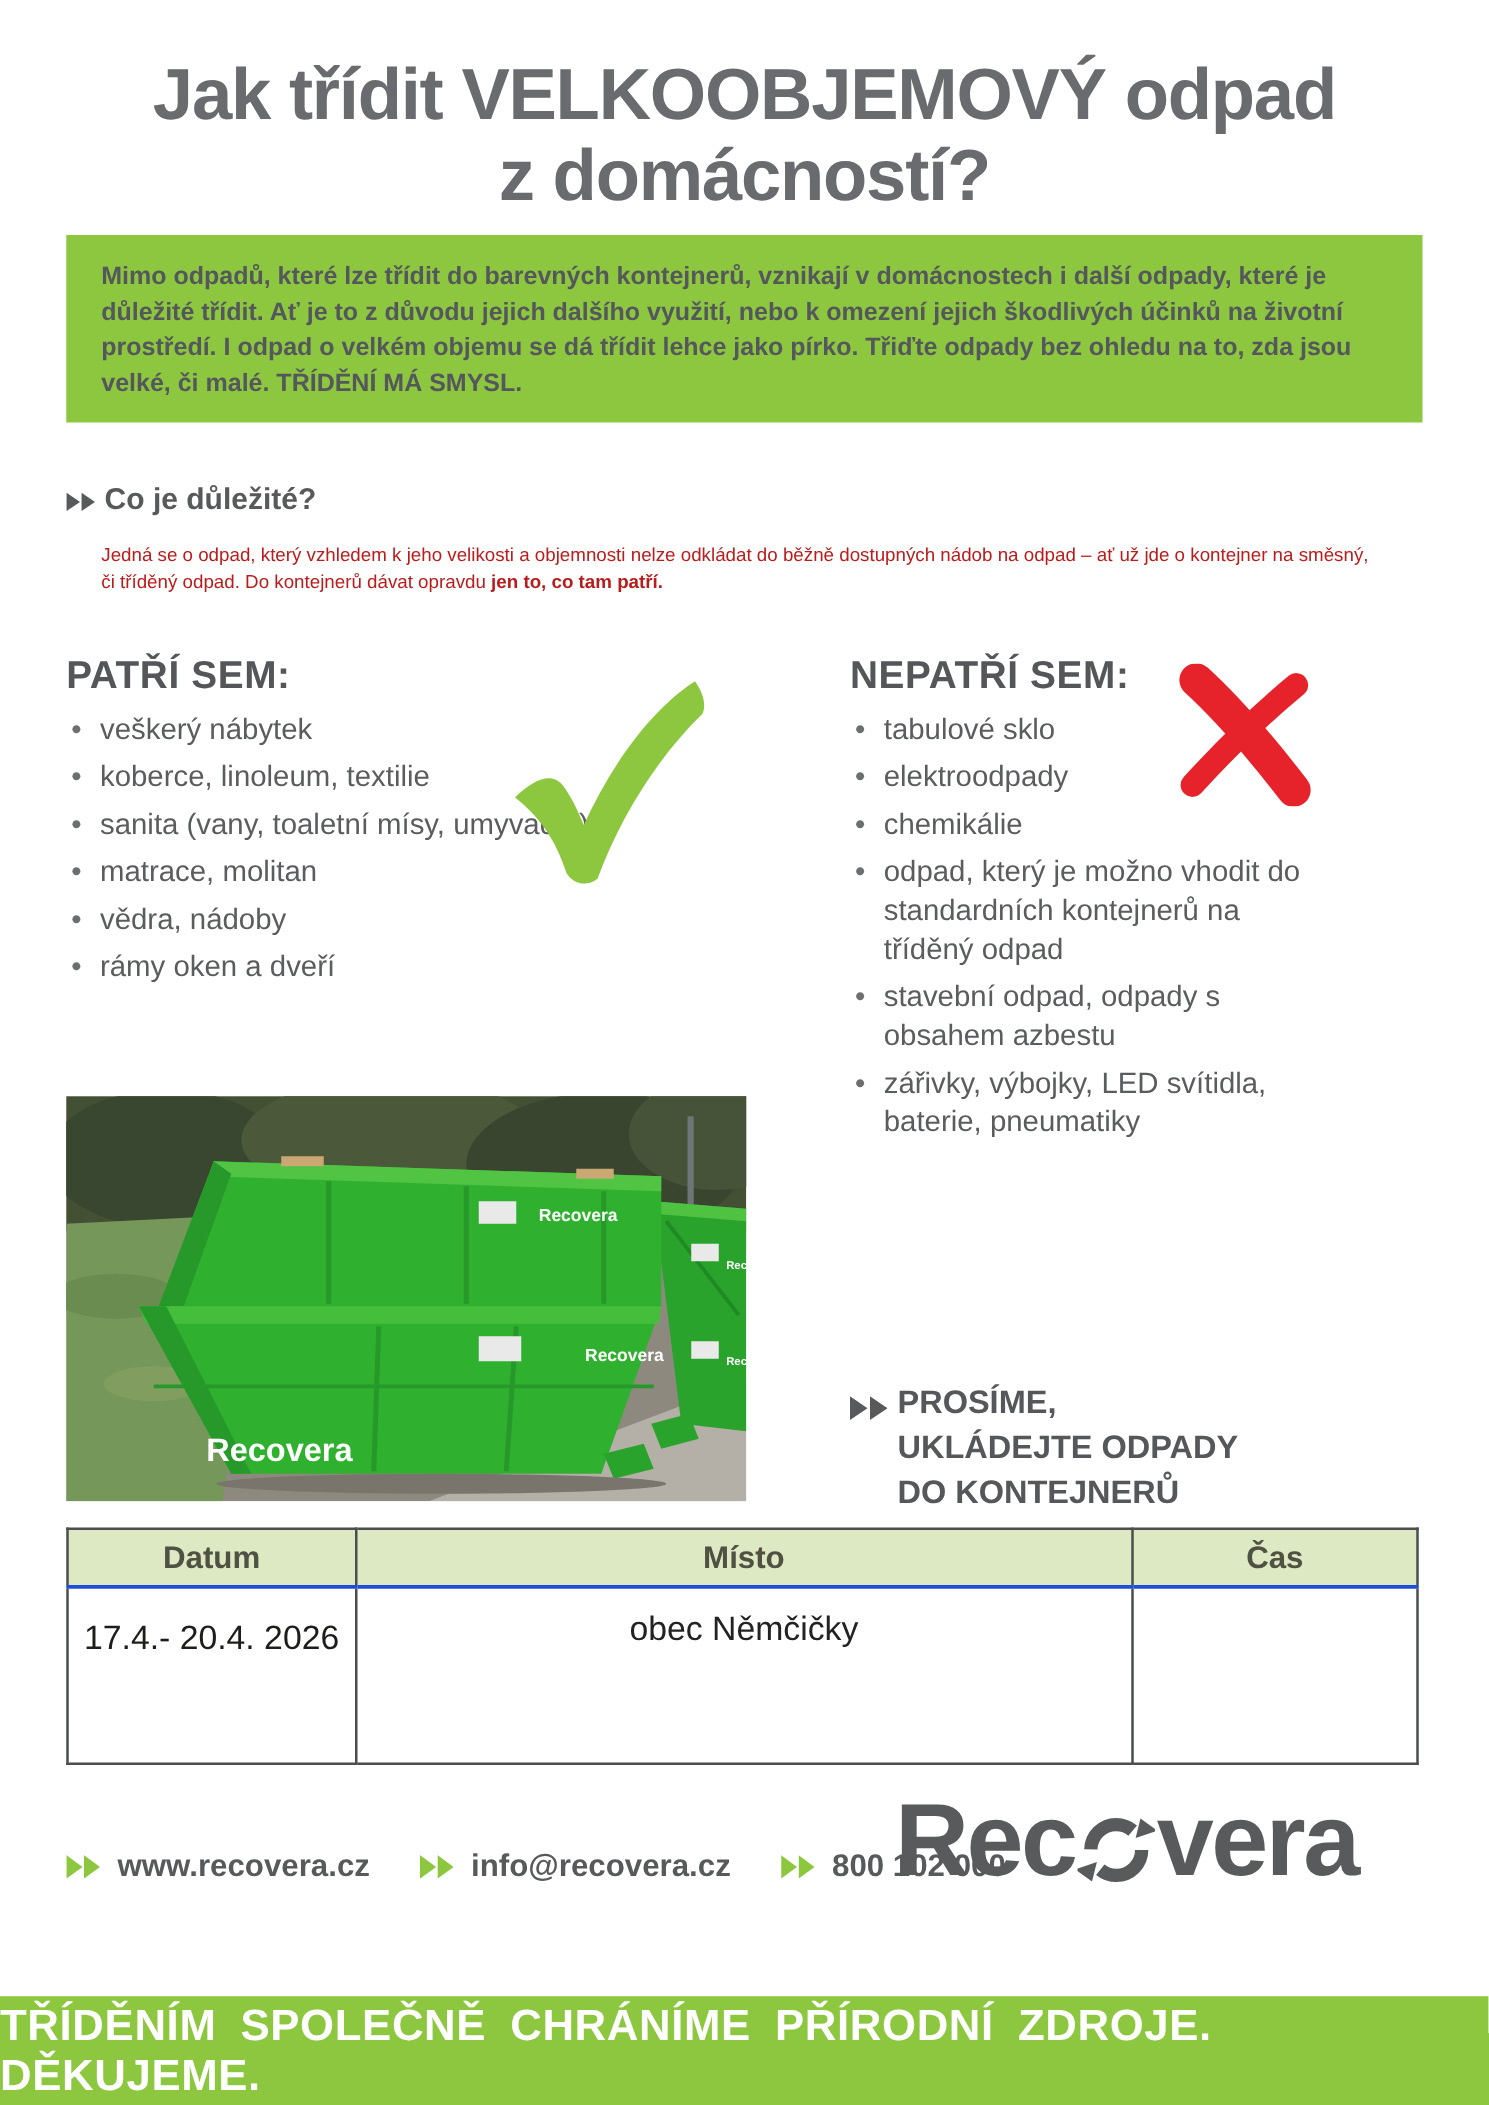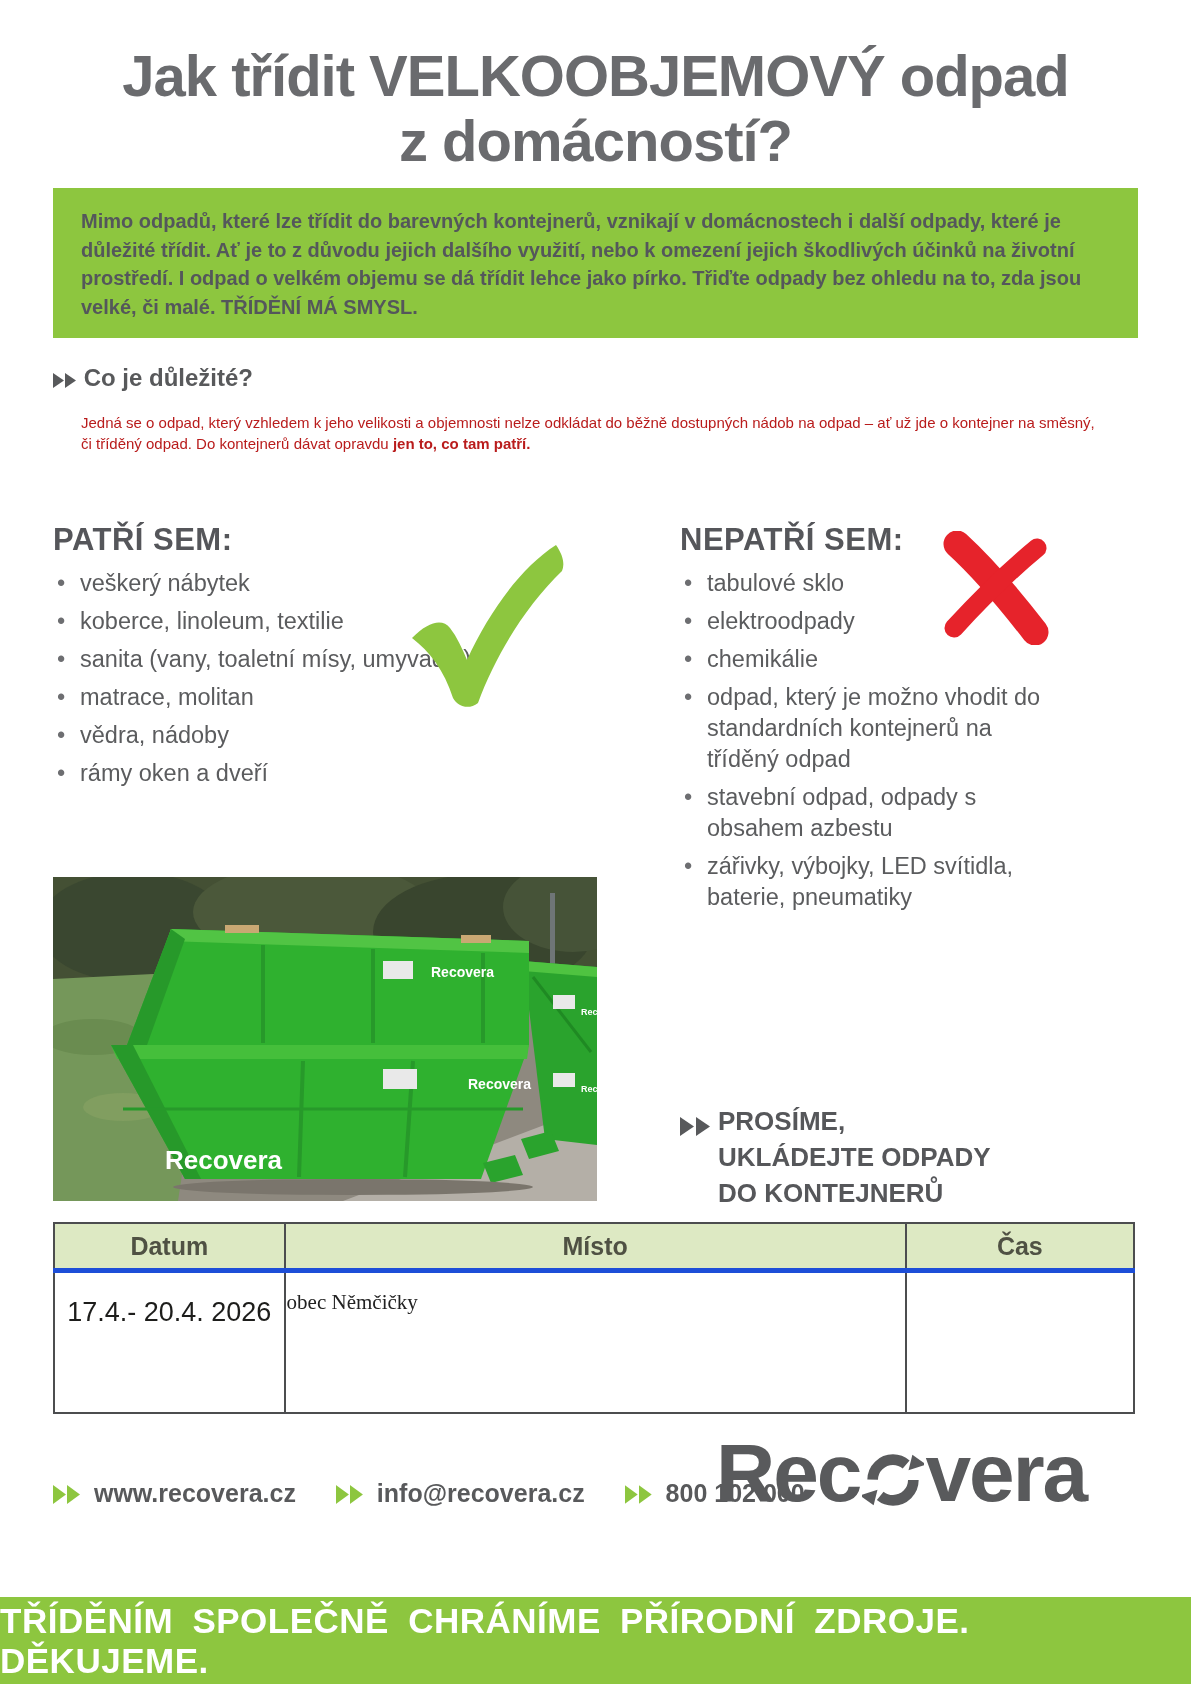--- a/index.html
+++ b/index.html
@@ -13,21 +13,21 @@
   
   .intro-box{position:absolute;left:53px;top:188px;width:1029px;padding:19px 28px 17px 28px;
              background:#8dc63f;color:#54575b;font-weight:bold;font-size:20px;line-height:1.43;}
 
   
   .chev{display:inline-block;width:12px;height:17px;background:#58595b;
         clip-path:polygon(0 0,100% 50%,0 100%);margin-right:2px;vertical-align:-2px;}
   .chev.green{background:#8dc63f;width:13px;height:19px;}
 
   
-  .important{position:absolute;left:53px;top:364px;width:1045px;}
+  .important{position:absolute;left:53px;top:386px;width:1045px;}
   .important .head{font-weight:bold;font-size:24px;color:#58595b;}
   .important .head .chev{width:11px;height:15px;margin-right:1px;}
   .important .body{margin-left:28px;margin-top:20px;font-size:15px;line-height:1.4;color:#b91c1c;}
 
   
   .col{position:absolute;top:522px;}
   .col-left{left:53px;width:460px;}
   .col-right{left:680px;width:368px;}
   .col h2{margin:0;font-size:31px;font-weight:bold;color:#55565a;letter-spacing:.5px;}
   .col ul{list-style:none;margin:10px 0 0 0;padding:0;}
@@ -46,23 +46,23 @@
         font-size:26px;line-height:1.38;color:#56575a;}
   .plea .chevwrap{position:absolute;left:0;top:4px;}
   .plea .chevwrap .chev{width:14px;height:19px;}
 
   
   table.schedule{position:absolute;left:53px;top:1222px;width:1082px;border-collapse:collapse;}
   table.schedule th, table.schedule td{border:2px solid #4c4d4f;}
   table.schedule th{background:#dde9c3;height:42px;font-size:25px;font-weight:bold;color:#4f5143;}
   table.schedule td{height:114px;vertical-align:top;background:#ffffff;}
   td.cell-datum{width:228px;text-align:center;font-size:27px;color:#1d1d1b;padding-top:24px;}
-  td.cell-misto{width:622px;font-size:21px;color:#222;padding-top:17px;font-family:Liberation Serif, serif;}
+  td.cell-misto{width:622px;text-align:center;font-size:27px;color:#222;padding-top:17px;}
   td.cell-cas{width:226px;}
-  table.schedule thead th{border-bottom:5px solid #1d4ed8;}
+  table.schedule thead th{border-bottom:3px solid #1d4ed8;}
 
   
   .footer-links{position:absolute;left:53px;top:1479px;display:flex;gap:40px;
                 font-size:25px;font-weight:bold;color:#58595b;white-space:nowrap;}
   .footer-links .lnk .chev{margin-right:1px;}
   .footer-links .lnk .chev + .chev{margin-right:7px;}
 
   .logo{position:absolute;left:716px;top:1432px;display:flex;align-items:center;
         font-size:82px;font-weight:bold;color:#595a5c;letter-spacing:-2px;line-height:1;}
   .logo svg{margin:14px 1px 0 2px;}

